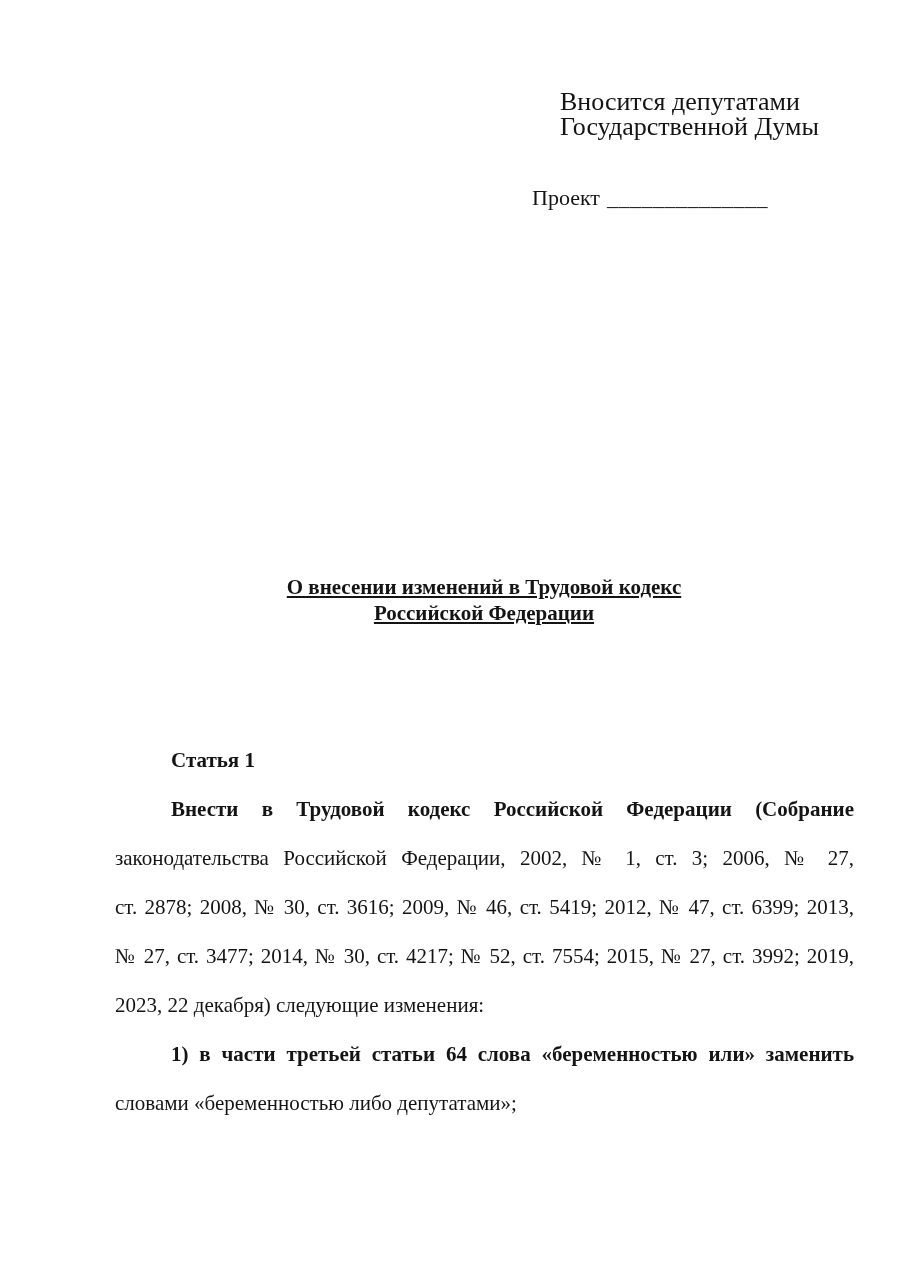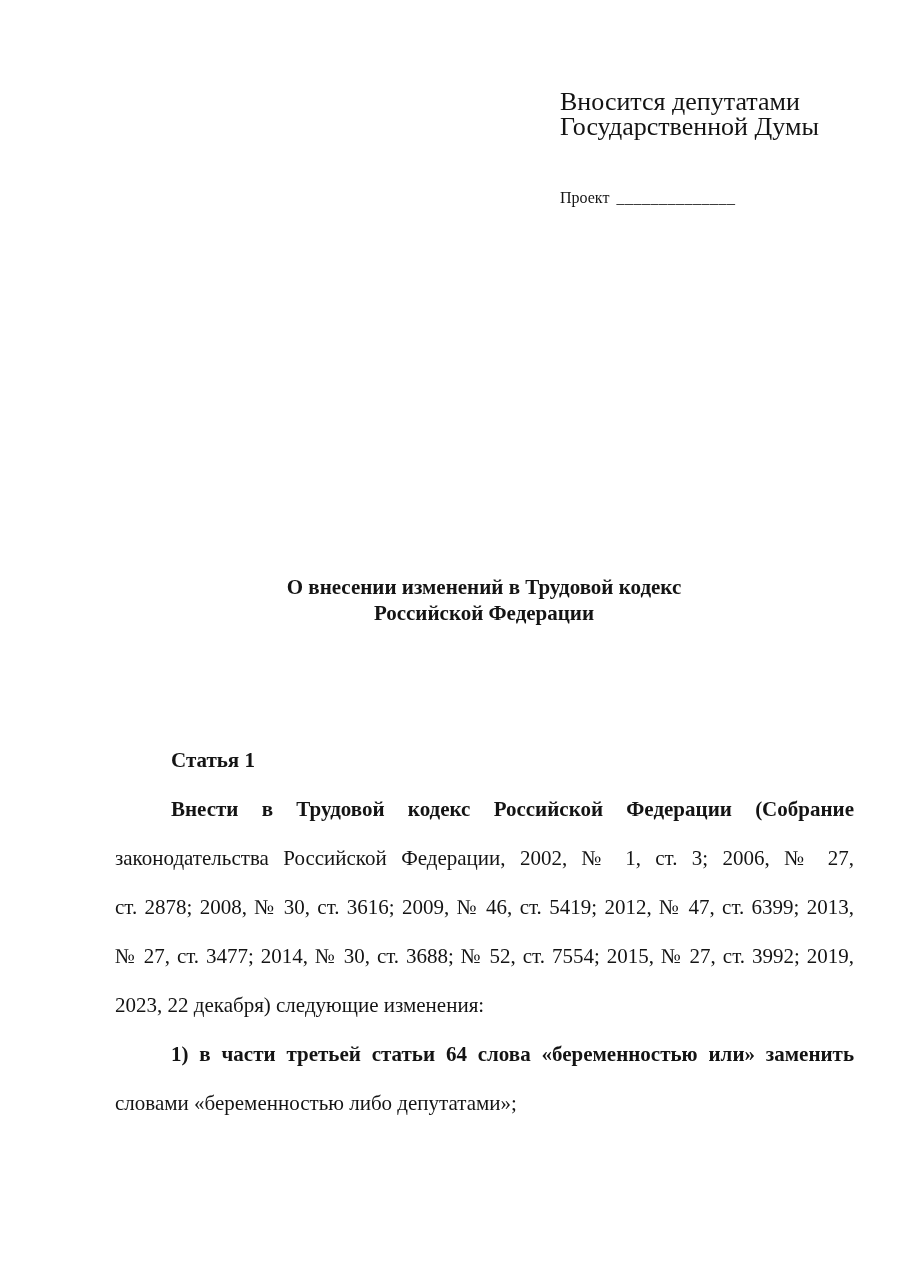--- a/index.html
+++ b/index.html
@@ -21,23 +21,23 @@
     position: absolute;
     left: 560px;
     top: 89px;
     font-size: 26px;
     line-height: 25px;
     white-space: nowrap;
   }
   
   .project-line {
     position: absolute;
-    left: 560px;
+    left: 532px;
     top: 185px;
-    font-size: 16px;
+    font-size: 22px;
     line-height: 26px;
     white-space: nowrap;
   }
   .project-line .blank {
     margin-left: 7px;
     letter-spacing: 0.5px;
   }
   
   .law-type {
     position: absolute;
@@ -51,20 +51,21 @@
   }
   .law-subject {
     position: absolute;
     left: 128px;
     top: 574px;
     width: 712px;
     text-align: center;
     font-weight: bold;
     font-size: 21px;
     line-height: 26px;
+    text-decoration: underline;
   }
   
   .body-text {
     position: absolute;
     left: 115px;
     top: 736px;
     width: 739px;
     font-size: 21px;
     line-height: 49px;
   }
@@ -103,20 +104,20 @@
     <div>О внесении изменений в Трудовой кодекс</div>
     <div>Российской Федерации</div>
   </div>
 
   <div class="body-text">
     <div class="line bold first">Статья 1</div>
 
     <div class="line jl first">Внести в Трудовой кодекс Российской Федерации (Собрание</div>
     <div class="line jl">законодательства Российской Федерации, 2002, № 1, ст. 3; 2006, № 27,</div>
     <div class="line jl">ст. 2878; 2008, № 30, ст. 3616; 2009, № 46, ст. 5419; 2012, № 47, ст. 6399; 2013,</div>
-    <div class="line jl">№ 27, ст. 3477; 2014, № 30, ст. 3688; № 52, ст. 7554; 2015, № 27, ст. 3992; 2019,</div>
+    <div class="line jl">№ 27, ст. 3477; 2014, № 30, ст. 4217; № 52, ст. 7554; 2015, № 27, ст. 3992; 2019,</div>
     <div class="line">2023, 22 декабря) следующие изменения:</div>
 
     <div class="line jl first">1) в части третьей статьи 64 слова «беременностью или» заменить</div>
     <div class="line">словами «беременностью либо депутатами»;</div>
   </div>
 
 </div>
 
 </body></html>

